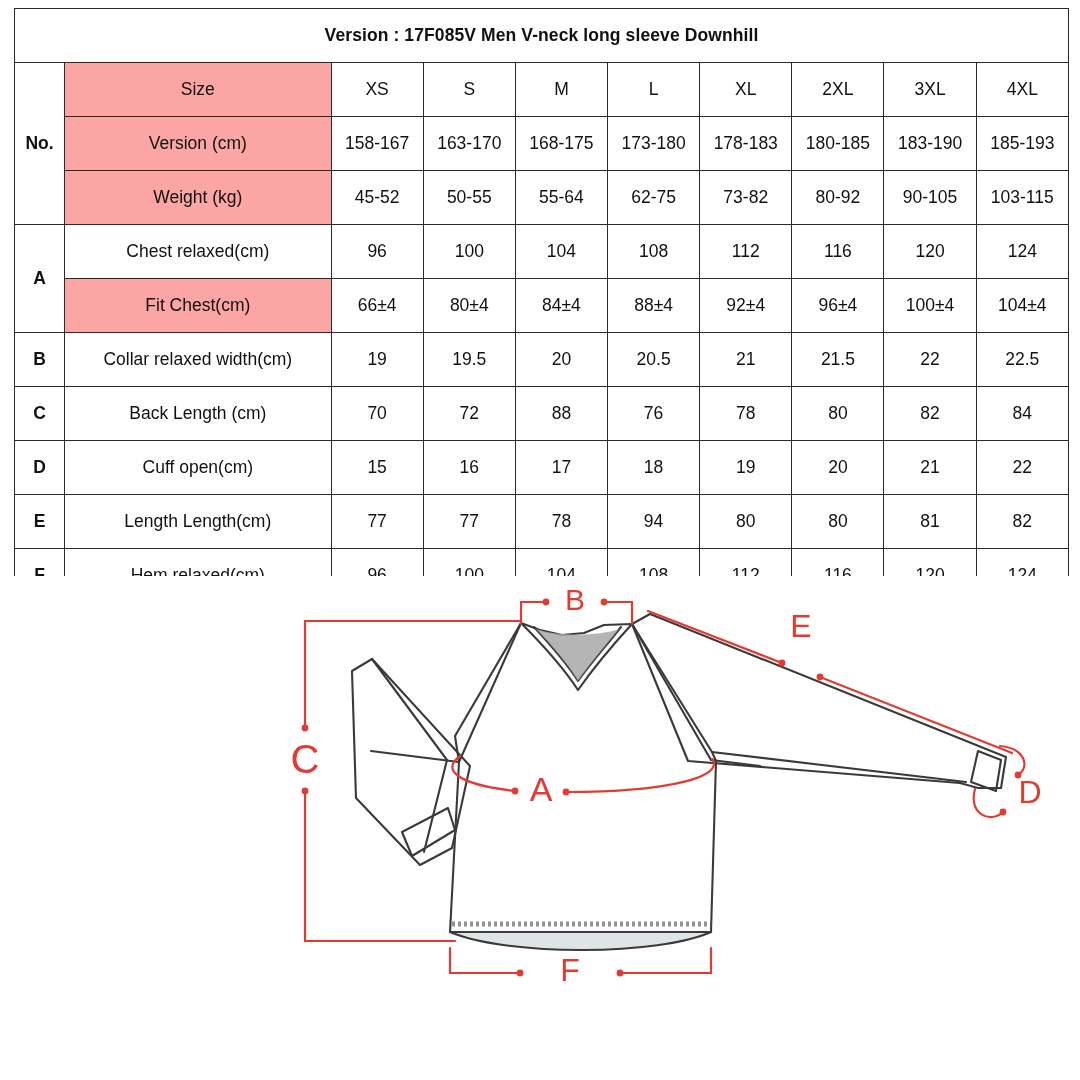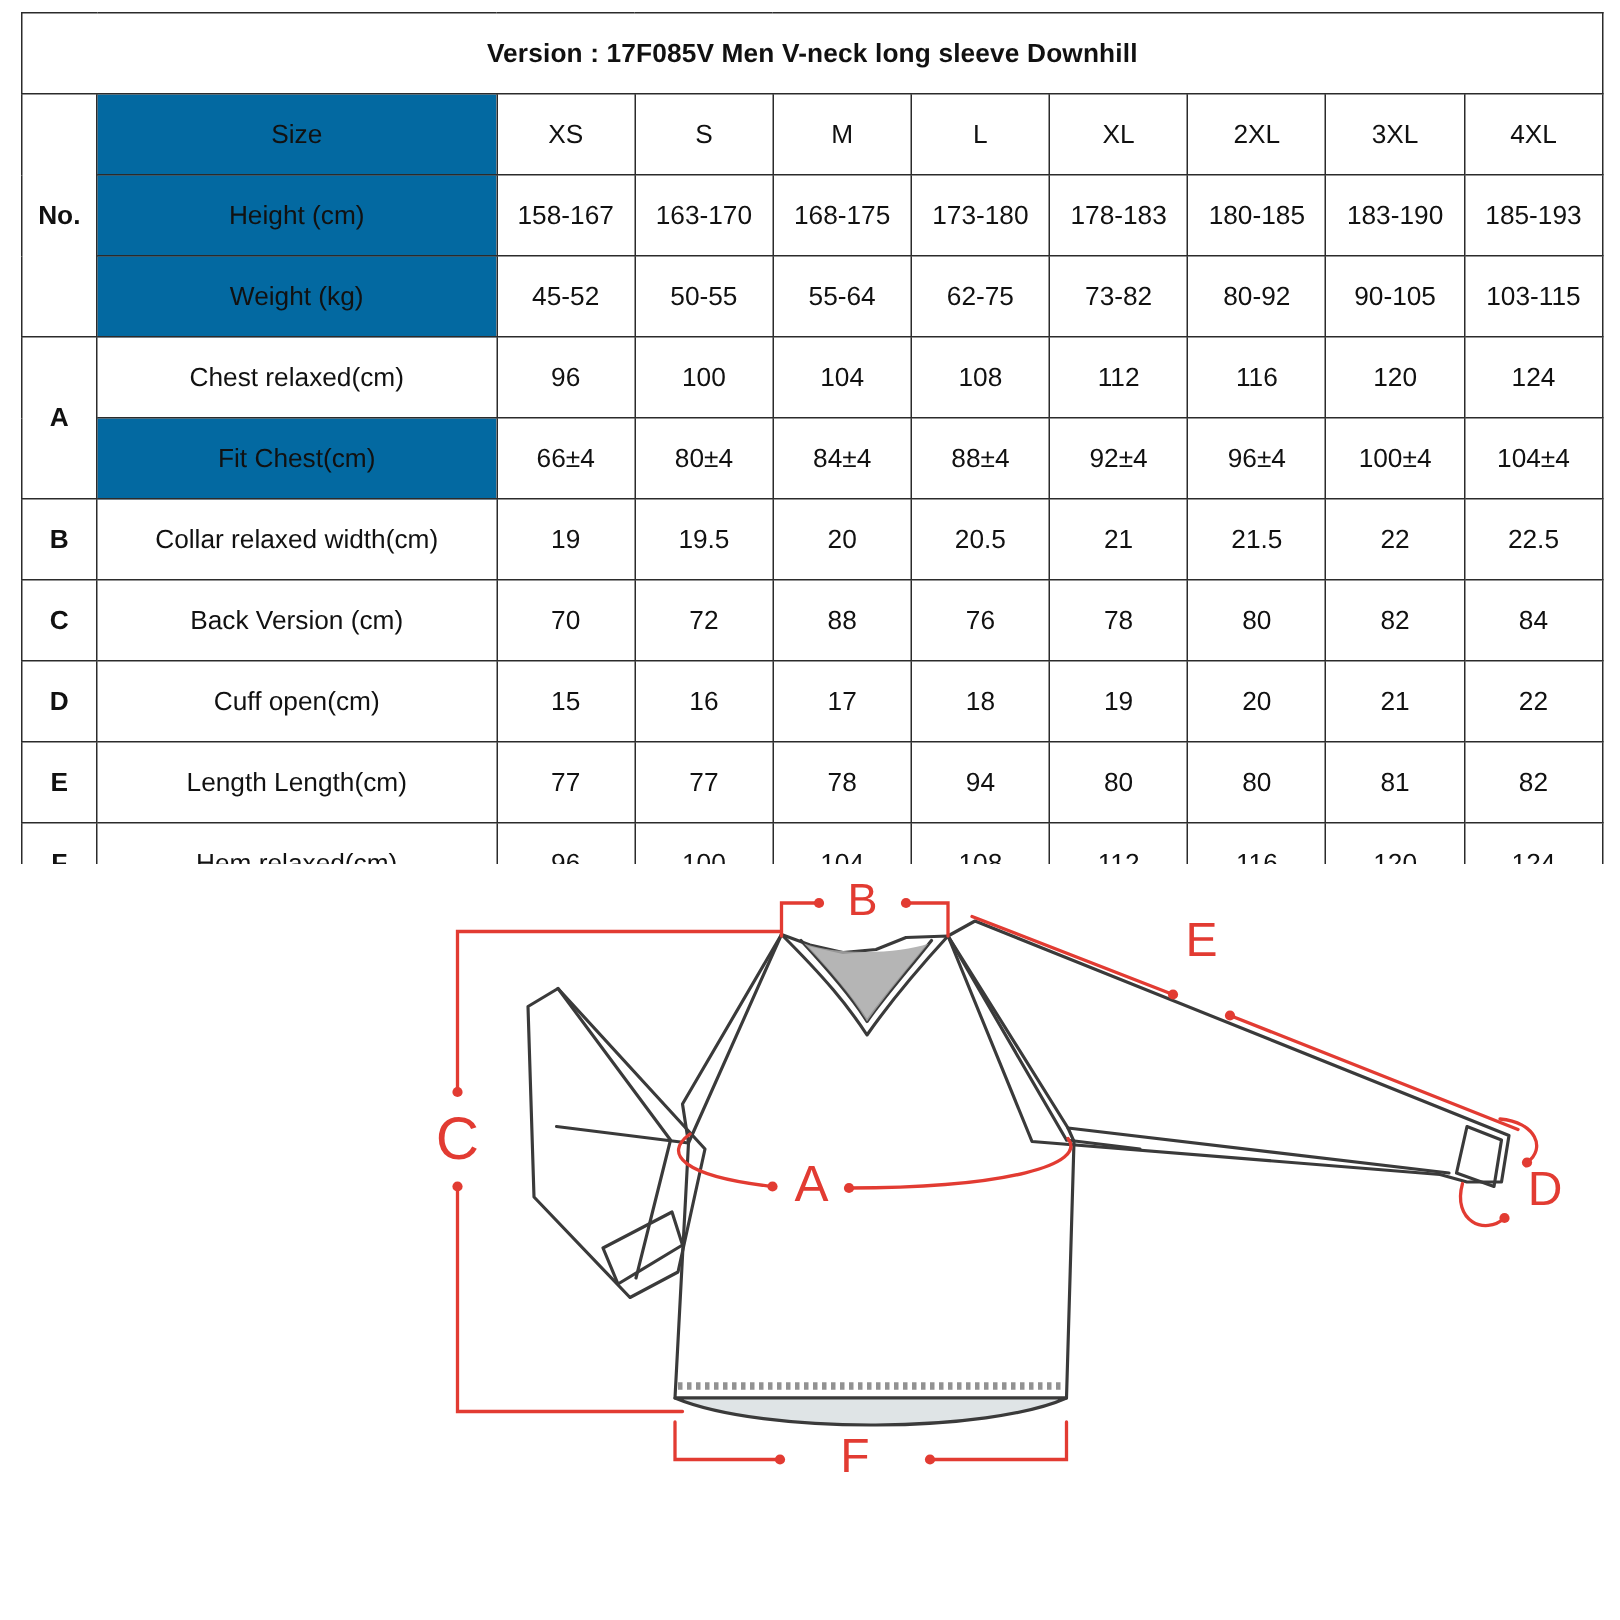--- a/index.html
+++ b/index.html
@@ -44,21 +44,21 @@
     background:#c6e2ea;
     font-weight:bold;
     font-size:18px;
     width:50px;
   }
   td.label{
     font-size:18px;
     text-align:center;
     padding:0 6px;
   }
-  td.label.blue{background:#0369a1;}
+  td.label.blue{background:#fca5a5;}
   .col-no{width:50px;}
   .col-label{width:266px;}
   .col-sz{width:92px;}
 
   
   .diagram{
     position:absolute;left:0;top:576px;width:1080px;height:504px;
     background:#ffffff;
   }
   .diagram svg{display:block;}
@@ -95,21 +95,21 @@
           <td class="blue">S</td>
           <td class="blue">M</td>
           <td class="blue">L</td>
           <td class="blue">XL</td>
           <td class="blue">2XL</td>
           <td class="blue">3XL</td>
           <td class="blue">4XL</td>
         </tr>
 
         <tr>
-          <td class="label blue">Height (cm)</td>
+          <td class="label blue">Version (cm)</td>
           <td class="blue">158-167</td>
           <td class="blue">163-170</td>
           <td class="blue">168-175</td>
           <td class="blue">173-180</td>
           <td class="blue">178-183</td>
           <td class="blue">180-185</td>
           <td class="blue">183-190</td>
           <td class="blue">185-193</td>
         </tr>
 
@@ -158,21 +158,21 @@
           <td>20</td>
           <td>20.5</td>
           <td>21</td>
           <td>21.5</td>
           <td>22</td>
           <td>22.5</td>
         </tr>
 
         <tr>
           <td class="nocol">C</td>
-          <td class="label">Back Version (cm)</td>
+          <td class="label">Back Length (cm)</td>
           <td>70</td>
           <td>72</td>
           <td>88</td>
           <td>76</td>
           <td>78</td>
           <td>80</td>
           <td>82</td>
           <td>84</td>
         </tr>
 

